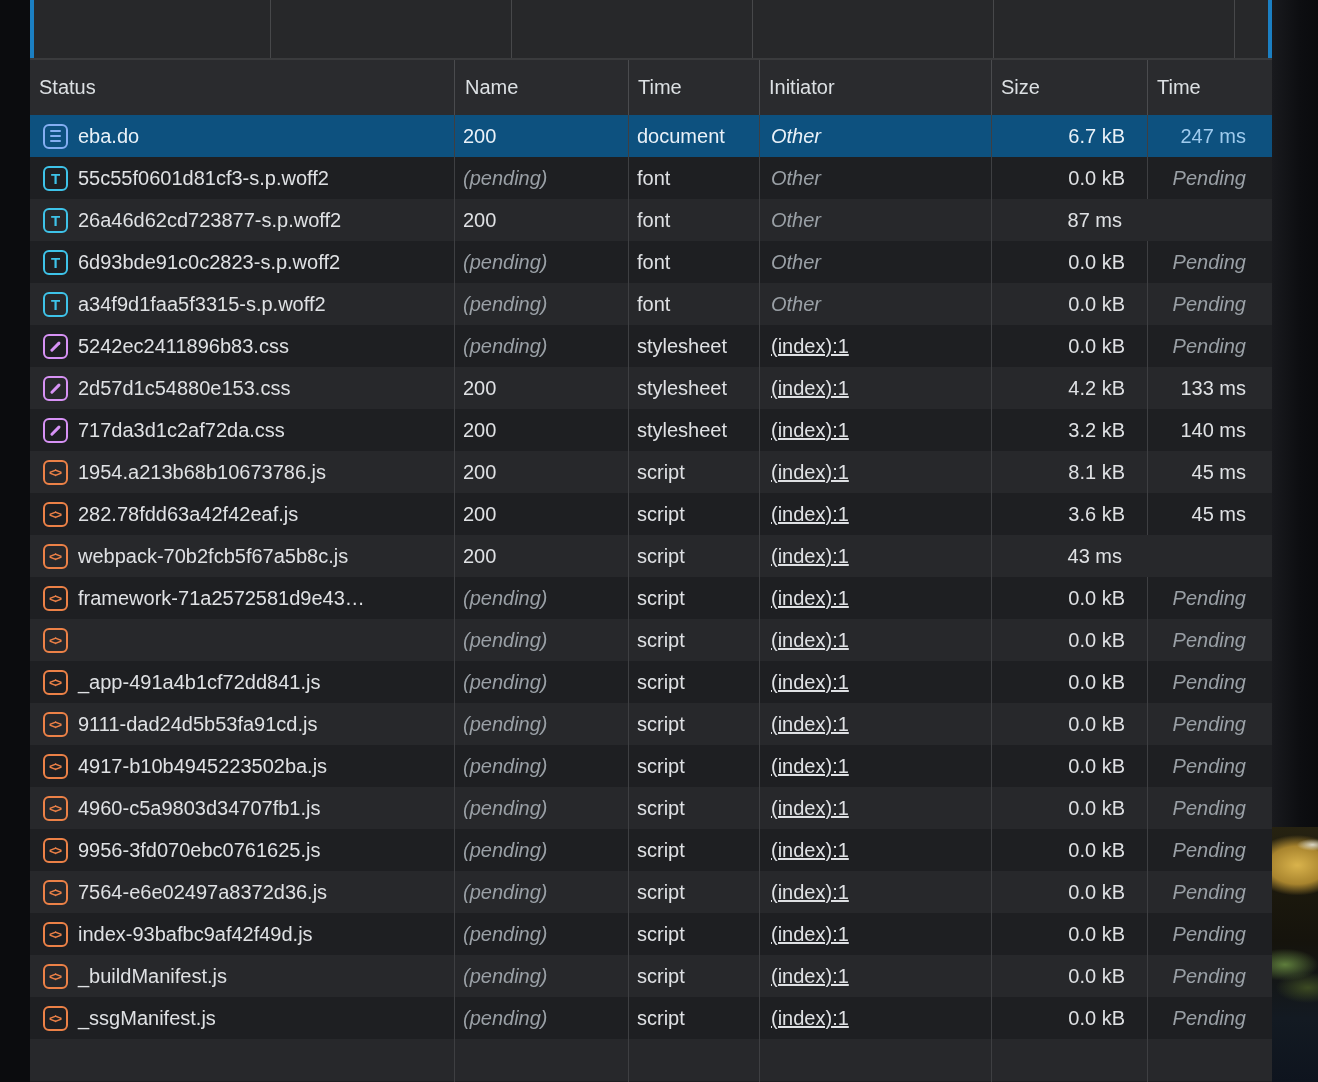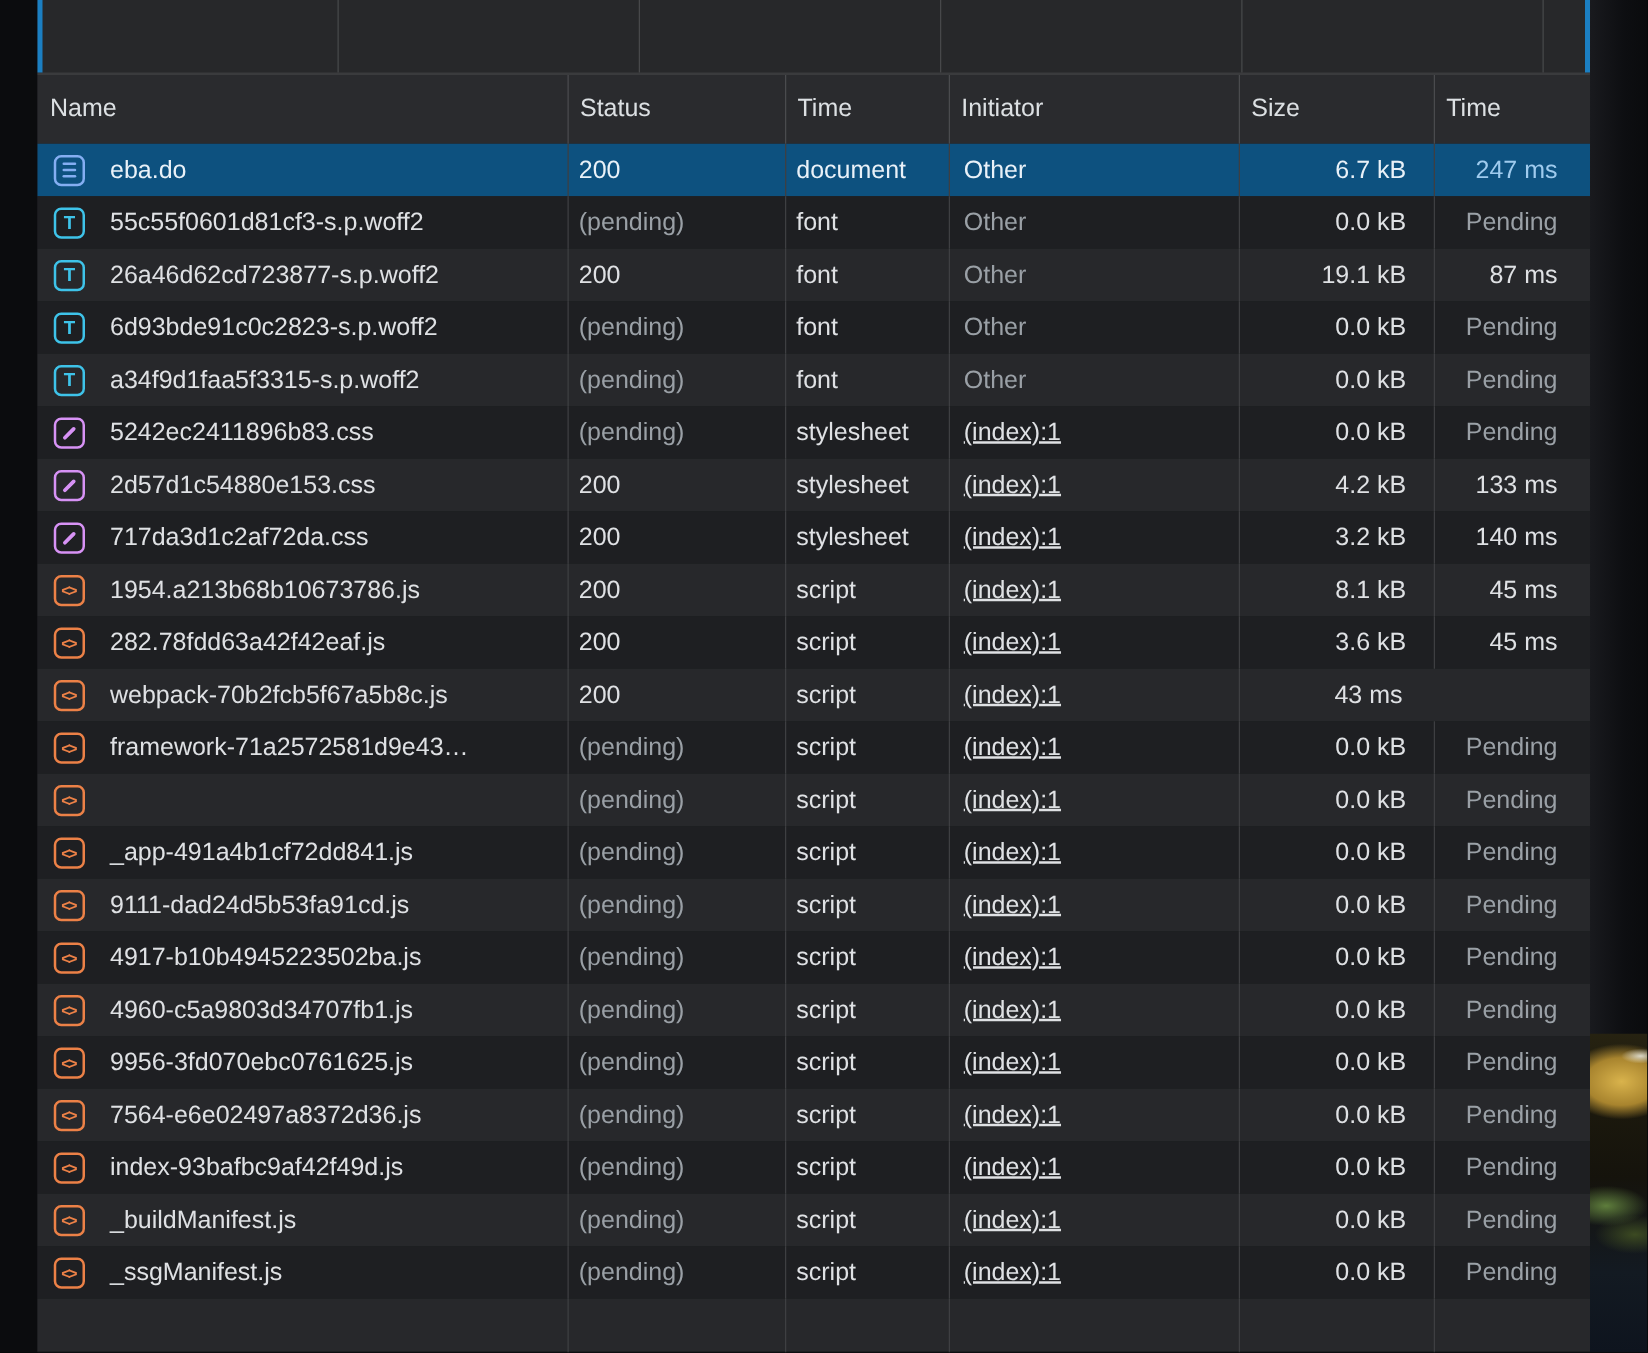--- a/index.html
+++ b/index.html
@@ -34,26 +34,26 @@
     border-right:1px solid #4a4b4e;white-space:nowrap;overflow:hidden;}
   .header-cell.name{padding-left:10px;}
   .header-cell:last-child{border-right:none;}
   .rows .row{height:42px;}
   .rows .row:nth-child(odd){background:#27282b;}
   .rows .row:nth-child(even){background:#1e1f22;}
   .rows .row.selected{background:#0d517f;}
   .cell{font-size:20px;color:#dfe1e4;line-height:42px;white-space:nowrap;overflow:hidden;
     border-right:1px solid #3e3f42;}
   .cell:last-child{border-right:none;}
-  .cell.name{display:flex;align-items:center;padding-left:13px;gap:10px;}
+  .cell.name{display:flex;align-items:center;padding-left:13px;}
   .cell.status,.cell.type{padding-left:8px;}
   .cell.initiator{padding-left:11px;}
   .cell.size{text-align:right;padding-right:22px;}
   .cell.time{text-align:right;padding-right:26px;}
-  .muted{color:#9aa0a6;}
+  .muted{color:#9aa0a6;font-style:italic;}
   .selected .cell,.selected .muted{color:#e9f1f8;}
   .selected .cell.time{color:#9fcbee;}
   .initiator-text.link{text-decoration:underline;}
   
   .icon{box-sizing:border-box;flex:none;width:25px;height:25px;margin-right:10px;
     border:2.5px solid currentColor;border-radius:6px;
     display:flex;align-items:center;justify-content:center;}
   .i-document{color:#84aef2;}
   .i-document::before{content:"";width:11px;height:2.5px;border-radius:1px;background:currentColor;
     box-shadow:0 -5px 0 currentColor,0 5px 0 currentColor;}
@@ -79,22 +79,22 @@
     <div class="ov-line" style="left:481px"></div>
     <div class="ov-line" style="left:722px"></div>
     <div class="ov-line" style="left:963px"></div>
     <div class="ov-line" style="left:1204px"></div>
     <div class="ov-handle left"></div>
     <div class="ov-handle right"></div>
   </div>
 
   <div class="net-table">
     <div class="grid-row header-row">
+      <div class="header-cell">Status</div>
       <div class="header-cell name">Name</div>
-      <div class="header-cell">Status</div>
       <div class="header-cell">Time</div>
       <div class="header-cell">Initiator</div>
       <div class="header-cell">Size</div>
       <div class="header-cell">Time</div>
     </div>
     <div class="rows">
         <div class="grid-row row selected">
       <div class="cell name">
         <span class="icon i-document"></span>
         <span class="fname">eba.do</span>
@@ -123,21 +123,20 @@
         <div class="grid-row row">
       <div class="cell name">
         <span class="icon i-font"></span>
         <span class="fname">26a46d62cd723877-s.p.woff2</span>
       </div>
       <div class="cell status">200</div>
       <div class="cell type">font</div>
       <div class="cell initiator">
         <span class="initiator-text muted">Other</span>
       </div>
-      <div class="cell size">19.1 kB</div>
       <div class="cell time">87 ms</div>
     </div>
         <div class="grid-row row">
       <div class="cell name">
         <span class="icon i-font"></span>
         <span class="fname">6d93bde91c0c2823-s.p.woff2</span>
       </div>
       <div class="cell status muted">(pending)</div>
       <div class="cell type">font</div>
       <div class="cell initiator">

